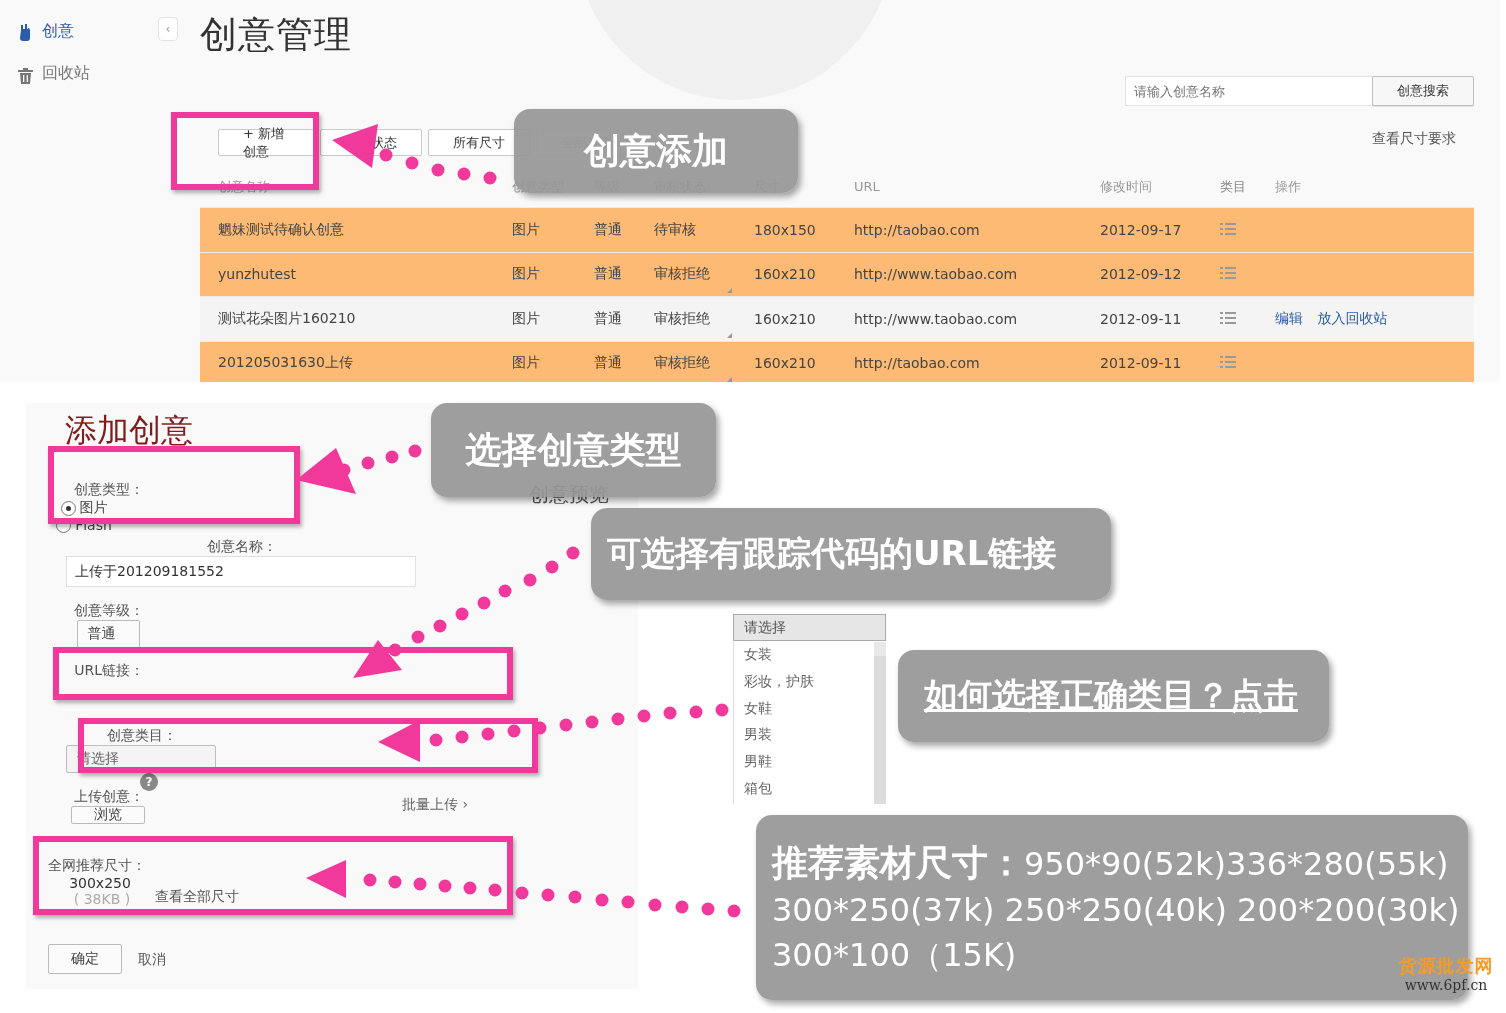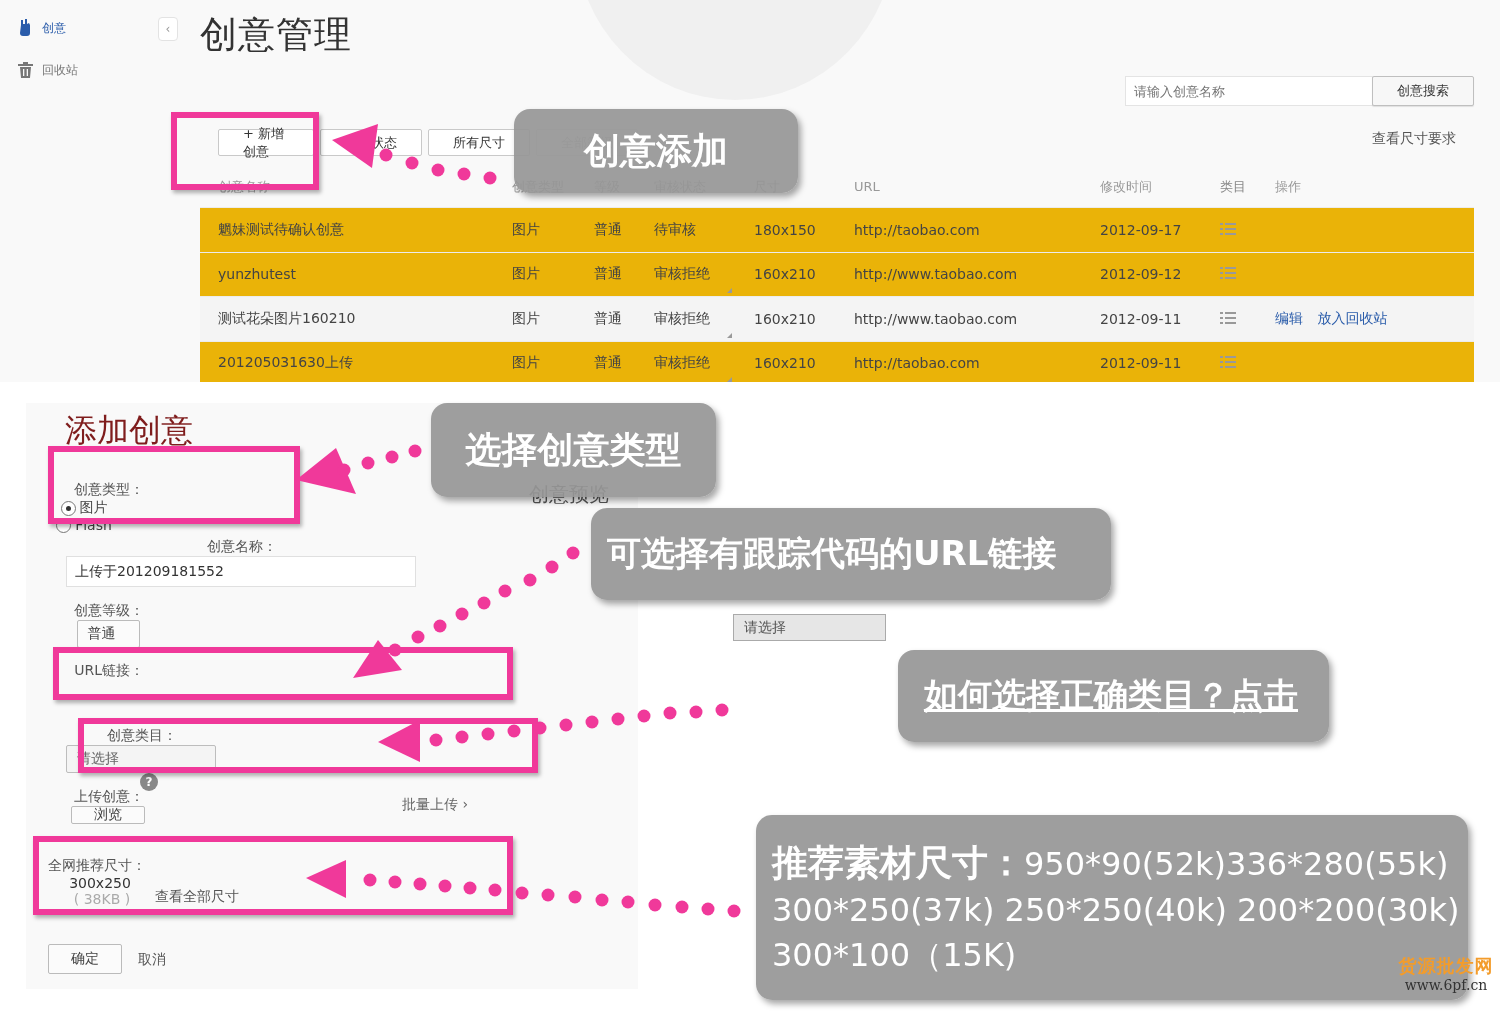--- a/index.html
+++ b/index.html
@@ -4,40 +4,40 @@
 <style>
   * { box-sizing: border-box; margin: 0; padding: 0; }
   html, body { width: 1506px; height: 1013px; overflow: hidden; background: #ffffff; }
   body { position: relative; font-family: "DejaVu Sans", "Liberation Sans", sans-serif; color: #333; font-size: 14px; }
 
   
   .top-shot { position: absolute; left: 0; top: 0; width: 1500px; height: 382px; background: #f9f9f9; overflow: hidden; }
   .bg-circle { position: absolute; left: 575px; top: -230px; width: 320px; height: 330px; border-radius: 50%; background: #f0f0f0; }
 
   .side-nav { position: absolute; left: 14px; top: 14px; width: 140px; }
-  .side-item { display: flex; align-items: center; height: 28px; margin-bottom: 14px; font-size: 12px; cursor: pointer; }
+  .side-item { display: flex; align-items: flex-end; height: 28px; margin-bottom: 14px; font-size: 16px; cursor: pointer; }
   .side-item .ico { width: 22px; margin-right: 6px; display: inline-flex; justify-content: center; }
   .side-item.active { color: #2a5caa; }
   .side-item.muted { color: #777; }
 
   .collapse-btn { position: absolute; left: 158px; top: 17px; width: 20px; height: 24px; border-radius: 4px; background: #fff; border: 1px solid #e3e3e3; color: #999; font-size: 12px; display: flex; align-items: center; justify-content: center; cursor: pointer; }
   .page-title { position: absolute; left: 200px; top: 10px; font-size: 37px; color: #333; font-weight: normal; letter-spacing: 1px; }
 
   .search-box { position: absolute; left: 1125px; top: 76px; width: 248px; height: 30px; border: 1px solid #e4e4e4; background: #fff; font-size: 13px; color: #aaa; padding: 6px 8px; font-family: inherit; }
   .search-btn { position: absolute; left: 1372px; top: 76px; width: 102px; height: 30px; border: 1px solid #bfbfbf; background: #f7f7f7; font-size: 13px; color: #333; border-radius: 2px; display: flex; align-items: center; justify-content: center; cursor: pointer; box-shadow: 0 1px 1px rgba(0,0,0,.1); }
 
   .filter-row { position: absolute; left: 218px; top: 129px; display: flex; gap: 6px; }
   .filter-btn { height: 27px; padding: 0 24px; border: 1px solid #c9c9c9; background: #fff; font-size: 13px; color: #333; display: flex; align-items: center; cursor: pointer; border-radius: 2px; }
   .filter-btn.add { width: 96px; justify-content: center; }
   .filter-btn.dim { color: #bbb; border-color: #ddd; }
   .size-req-link { position: absolute; left: 1372px; top: 130px; font-size: 14px; color: #555; cursor: pointer; }
 
   .table { position: absolute; left: 200px; top: 166px; width: 1274px; }
   .thead { display: flex; height: 42px; align-items: center; font-size: 13px; color: #999; border-bottom: 1px solid #ececec; }
-  .trow { display: flex; height: 44.5px; align-items: center; font-size: 14px; color: #444; border-bottom: 1px solid #ececec; background: #eab308; }
+  .trow { display: flex; height: 44.5px; align-items: center; font-size: 14px; color: #444; border-bottom: 1px solid #ececec; background: #fdba74; }
   .trow.alt { background: #f4f4f4; }
   .c-name { width: 312px; padding-left: 18px; }
   .c-type { width: 82px; }
   .c-level { width: 60px; }
   .c-status { width: 100px; position: relative; }
   .c-size { width: 100px; }
   .c-url { width: 246px; }
   .c-time { width: 120px; }
   .c-cat { width: 55px; color: #888; }
   .c-ops { flex: 1; }
@@ -276,20 +276,31 @@
     <span class="size-kb">( 38KB )</span>
   </div>
   <div class="all-sizes">查看全部尺寸</div>
 
   <div class="f-btn ok-btn">确定</div>
   <div class="cancel-link">取消</div>
 </div>
 
 <div class="cat-list">
   <div class="cat-head">请选择</div>
+  <div class="cat-body">
+    <div class="cat-item">女装</div>
+    <div class="cat-item">彩妆，护肤</div>
+    <div class="cat-item">女鞋</div>
+    <div class="cat-item">男装</div>
+    <div class="cat-item">男鞋</div>
+    <div class="cat-item">箱包</div>
+    <div class="cat-scroll">
+        <div class="cat-thumb"></div>
+      </div>
+  </div>
 </div>
 
 <div class="hl-box" style="left:171px; top:112px; width:148px; height:78px;"></div>
 <div class="hl-box" style="left:48px; top:446px; width:252px; height:78px;"></div>
 <div class="hl-box" style="left:53px; top:647px; width:460px; height:53px;"></div>
 <div class="hl-box" style="left:78px; top:718px; width:460px; height:55px;"></div>
 <div class="hl-box" style="left:33px; top:836px; width:480px; height:79px;"></div>
 
 <div class="callout" style="left:514px; top:109px; width:284px; height:84px; justify-content:center; font-size:36px;">创意添加</div>
 <div class="callout" style="left:431px; top:403px; width:285px; height:94px; justify-content:center; font-size:36px;">选择创意类型</div>

